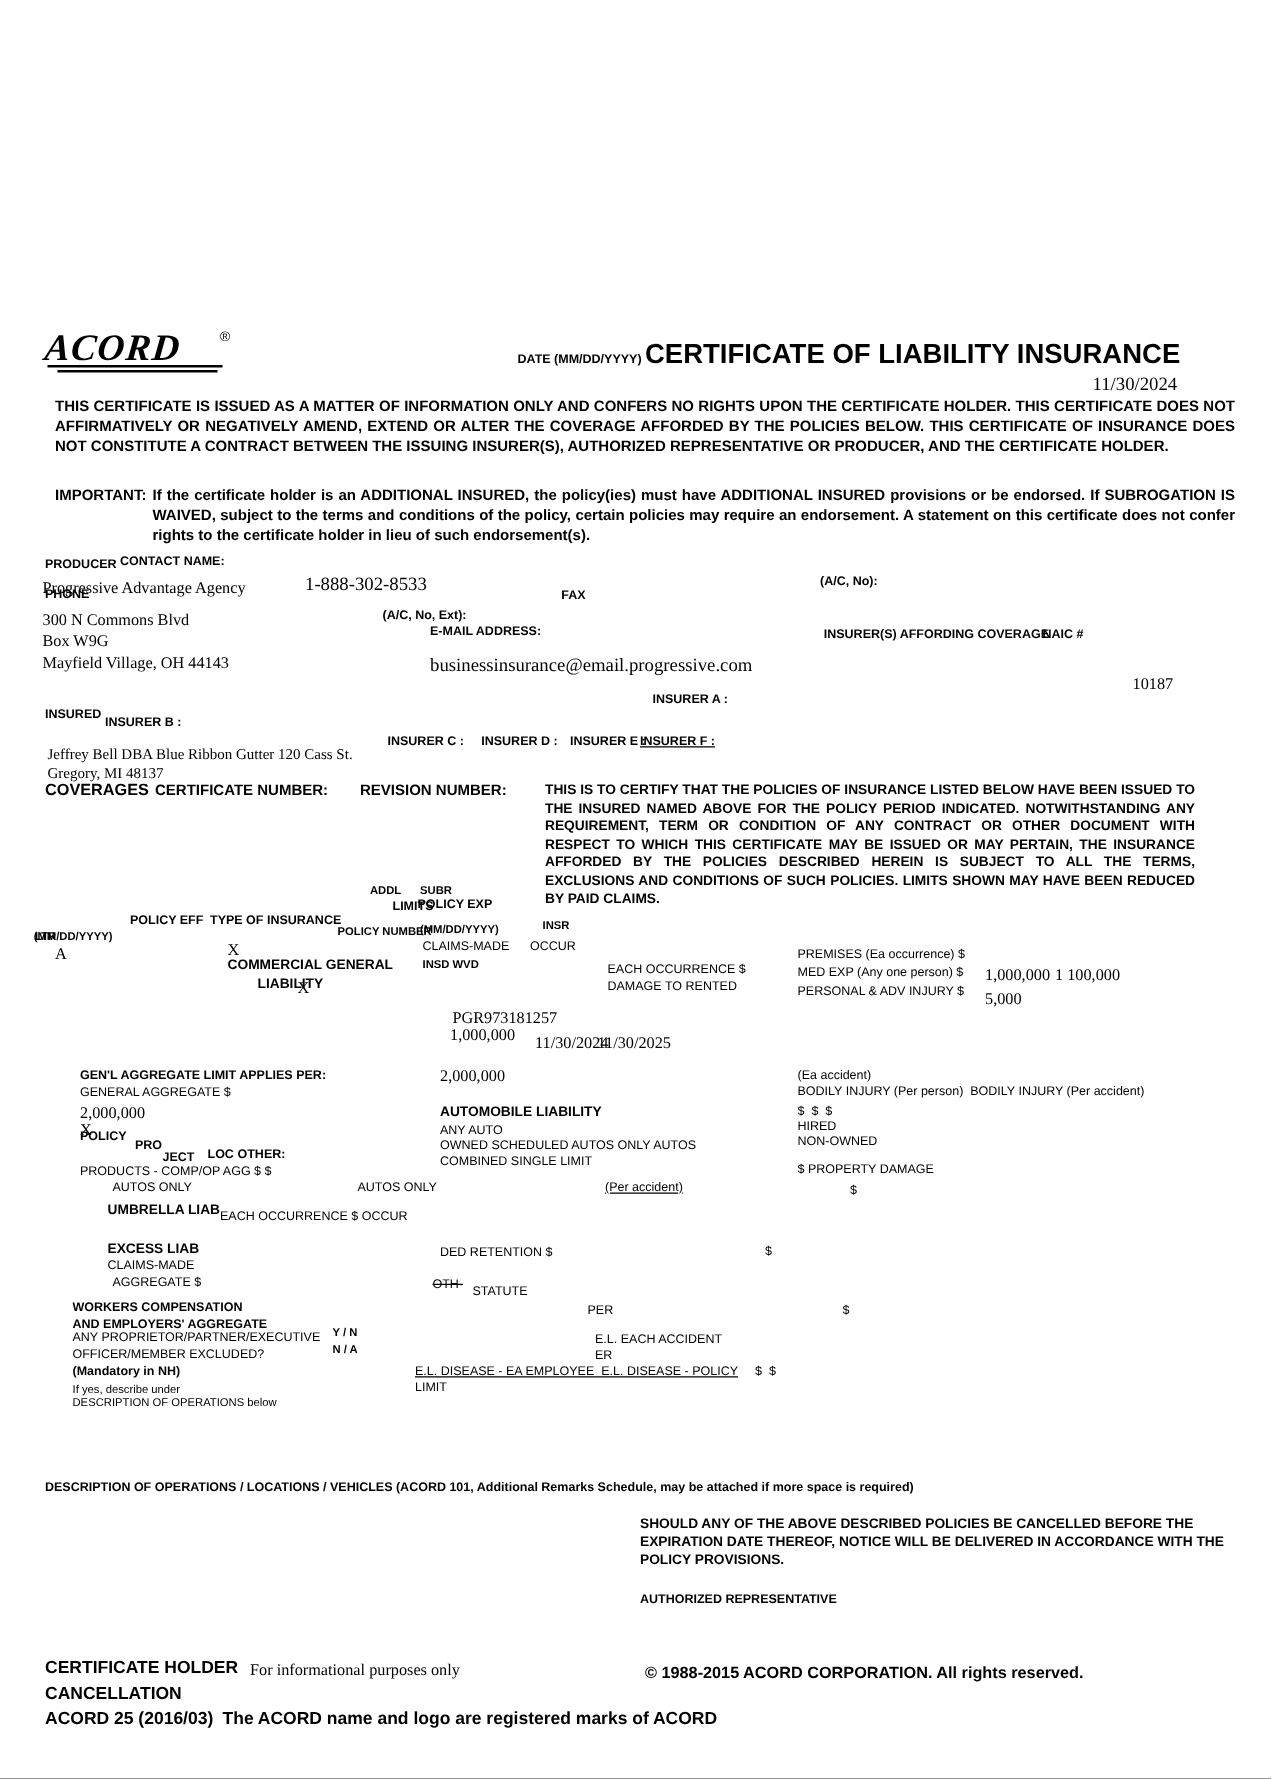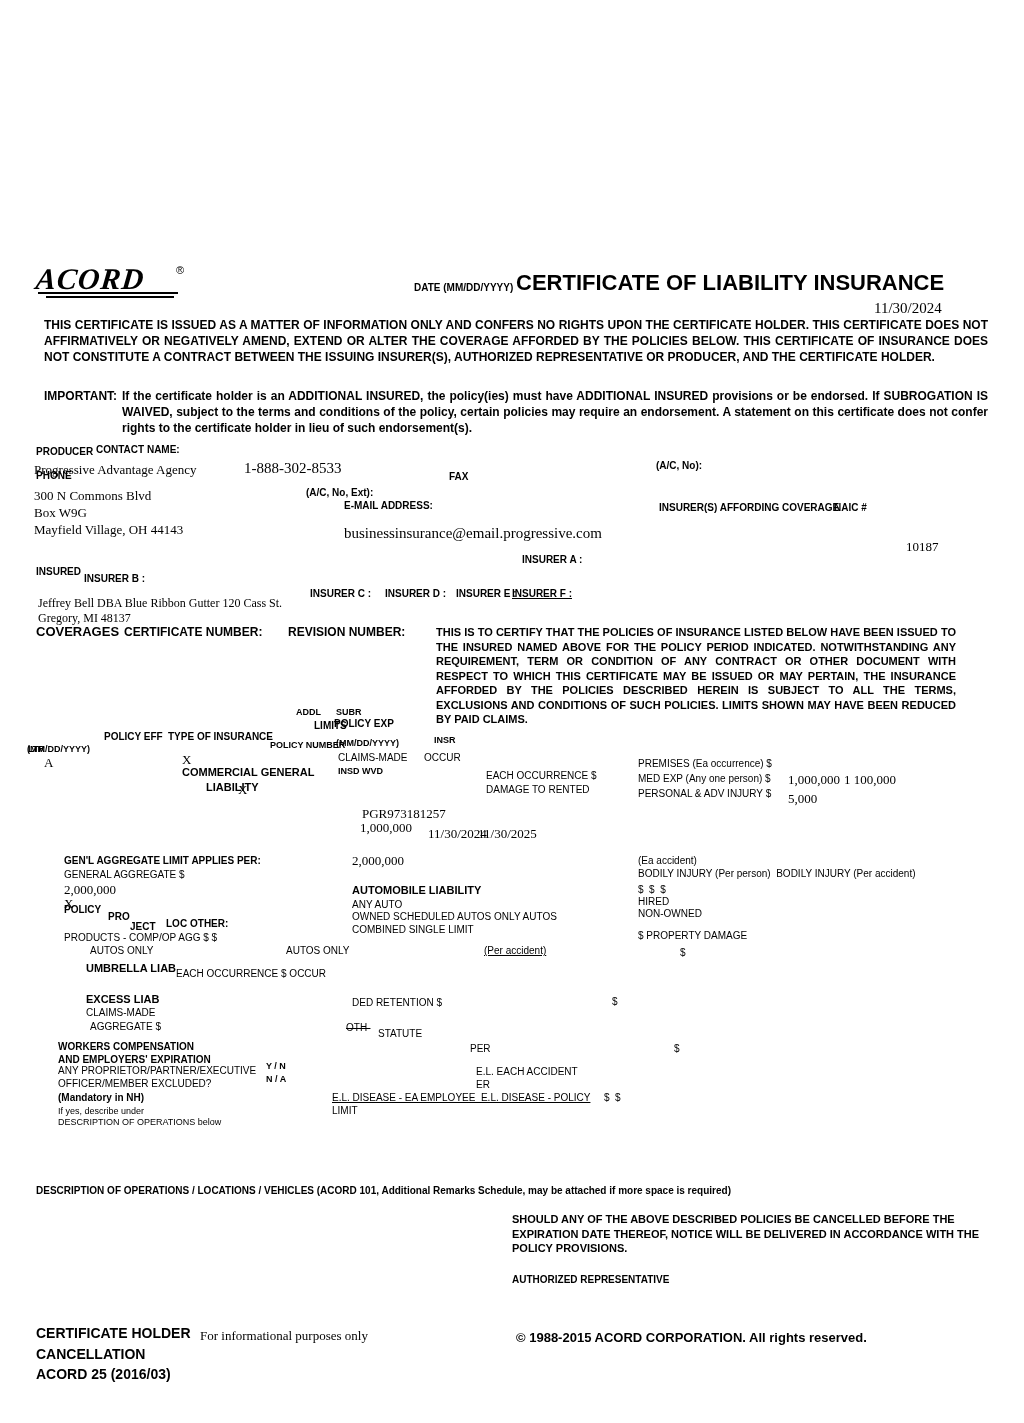--- a/index.html
+++ b/index.html
@@ -219,21 +219,21 @@
     <div class="t s10" style="left:352px; top:997px;">DED RETENTION $</div>
     <div class="t s10" style="left:612px; top:996px;">$</div>
     <div class="t s10" style="left:90px; top:1021px;">AGGREGATE $</div>
 
     <div class="t s10" style="left:346px; top:1022px; text-decoration:line-through;">OTH-</div>
     <div class="t s10" style="left:378px; top:1028px;">STATUTE</div>
     <div class="t s10" style="left:470px; top:1043px;">PER</div>
     <div class="t s10" style="left:674px; top:1043px;">$</div>
 
     <div class="t b s10" style="left:58px; top:1041px;">WORKERS COMPENSATION</div>
-    <div class="t b s10" style="left:58px; top:1054px;">AND EMPLOYERS' EXPIRATION</div>
+    <div class="t b s10" style="left:58px; top:1054px;">AND EMPLOYERS' AGGREGATE</div>
     <div class="t s10" style="left:58px; top:1065px;">ANY PROPRIETOR/PARTNER/EXECUTIVE</div>
     <div class="t s10" style="left:58px; top:1078px;">OFFICER/MEMBER EXCLUDED?</div>
     <div class="t b s9" style="left:266px; top:1061px;">Y / N</div>
     <div class="t b s9" style="left:266px; top:1074px;">N / A</div>
     <div class="t b s10" style="left:58px; top:1092px;">(Mandatory in NH)</div>
     <div class="t s9" style="left:58px; top:1106px;">If yes, describe under</div>
     <div class="t s9" style="left:58px; top:1117px;">DESCRIPTION OF OPERATIONS below</div>
 
     <div class="t s10" style="left:476px; top:1066px;">E.L. EACH ACCIDENT</div>
     <div class="t s10" style="left:476px; top:1079px;">ER</div>
@@ -244,15 +244,16 @@
     <div class="t b s10" style="left:36px; top:1185px;">DESCRIPTION OF OPERATIONS / LOCATIONS / VEHICLES (ACORD 101, Additional Remarks Schedule, may be attached if more space is required)</div>
 
     <div class="blockpara b s11" style="left:512px; top:1212px; width:480px; text-align:left;">SHOULD ANY OF THE ABOVE DESCRIBED POLICIES BE CANCELLED BEFORE  THE EXPIRATION DATE THEREOF, NOTICE WILL BE DELIVERED IN  ACCORDANCE WITH THE POLICY PROVISIONS.</div>
     <div class="t b s10" style="left:512px; top:1274px;">AUTHORIZED REPRESENTATIVE</div>
 
     <div class="t b s14" style="left:36px; top:1325px;">CERTIFICATE HOLDER</div>
     <div class="t serif s13" style="left:200px; top:1328px;">For informational purposes only</div>
     <div class="t b s14" style="left:36px; top:1346px;">CANCELLATION</div>
     <div class="t b s13" style="left:516px; top:1330px;">© 1988-2015 ACORD CORPORATION. All rights reserved.</div>
     <div class="t b s14" style="left:36px; top:1366px;"><span>ACORD 25 (2016/03)</span></div>
+    <div class="t b s14" style="left:178px; top:1366px;">The ACORD name and logo are registered marks of ACORD</div>
 
   </div>
 </div>
 
 </body></html>

